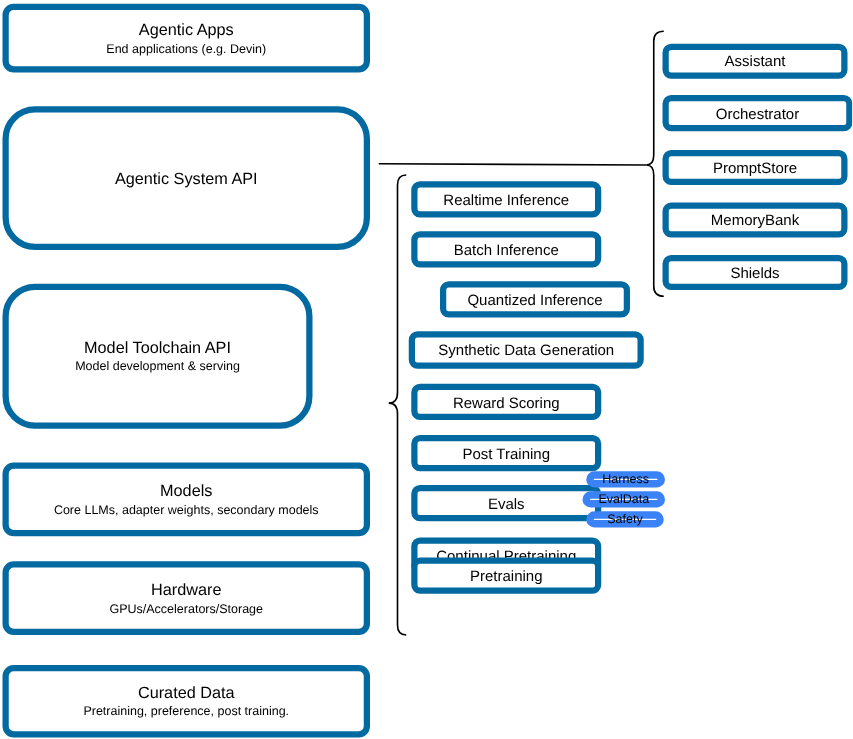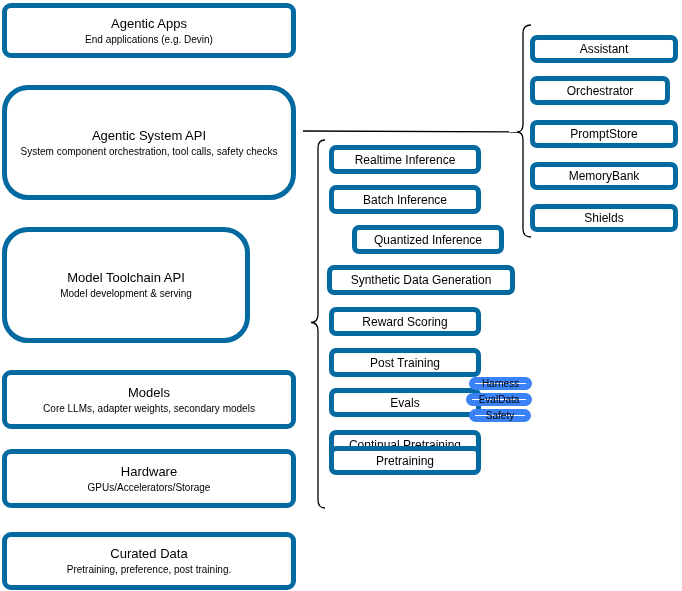--- a/index.html
+++ b/index.html
@@ -70,21 +70,20 @@
 
 <div id="canvas">
 
   <div class="box layer" style="left:2px; top:3px; width:294px; height:55px; border-radius:9px;">
     <div class="layer-title">Agentic Apps</div>
     <div class="layer-subtitle">End applications (e.g. Devin)</div>
   </div>
 
   <div class="box layer" style="left:2px; top:85px; width:294px; height:115px; border-radius:26px;">
     <div class="layer-title">Agentic System API</div>
-    <div class="layer-subtitle">System component orchestration, tool calls, safety checks</div>
   </div>
 
   <div class="box layer" style="left:2px; top:227px; width:248px; height:116px; border-radius:26px;">
     <div class="layer-title">Model Toolchain API</div>
     <div class="layer-subtitle">Model development &amp; serving</div>
   </div>
 
   <div class="box layer" style="left:2px; top:370px; width:294px; height:59px; border-radius:9px;">
     <div class="layer-title">Models</div>
     <div class="layer-subtitle">Core LLMs, adapter weights, secondary models</div>
@@ -108,21 +107,21 @@
   <div class="box item" style="left:329px; top:348px; width:152px; height:29px; border-radius:7px;">Post Training</div>
   <div class="box item" style="left:329px; top:388px; width:152px; height:29px; border-radius:7px;">Evals</div>
   <div class="box item" style="left:329px; top:430px; width:152px; height:29px; border-radius:7px;">Continual Pretraining</div>
   <div class="box item" style="left:329px; top:446px; width:152px; height:29px; border-radius:7px;">Pretraining</div>
 
   <div class="pill" style="left:469px; top:377px; width:63px; height:13px;">Harness</div>
   <div class="pill" style="left:466px; top:393px; width:66px; height:13px;">EvalData</div>
   <div class="pill" style="left:469px; top:409px; width:62px; height:13px;">Safety</div>
 
   <div class="box item" style="left:530px; top:35px; width:148px; height:28px; border-radius:7px;">Assistant</div>
-  <div class="box item" style="left:530px; top:76px; width:140px; height:29px; border-radius:7px;">Orchestrator</div>
+  <div class="box item" style="left:530px; top:76px; width:152px; height:29px; border-radius:7px;">Orchestrator</div>
   <div class="box item" style="left:530px; top:120px; width:148px; height:28px; border-radius:7px;">PromptStore</div>
   <div class="box item" style="left:530px; top:162px; width:148px; height:28px; border-radius:7px;">MemoryBank</div>
   <div class="box item" style="left:530px; top:204px; width:148px; height:28px; border-radius:7px;">Shields</div>
 
   <svg id="connector-svg" width="682" height="591" viewBox="0 0 682 591">
 
     <path d="M 325 140 Q 318 140 318 148 L 318 314 Q 318 322.5 311 322.5 Q 318 322.5 318 331 L 318 500 Q 318 508 325 508" fill="none" stroke="#000000" stroke-width="1.3"></path>
 
     <path d="M 531 25 Q 523 25 523 33 L 523 124 Q 523 132 517 132 Q 523 132 523 140 L 523 229 Q 523 237 531 237" fill="none" stroke="#000000" stroke-width="1.3"></path>
 

